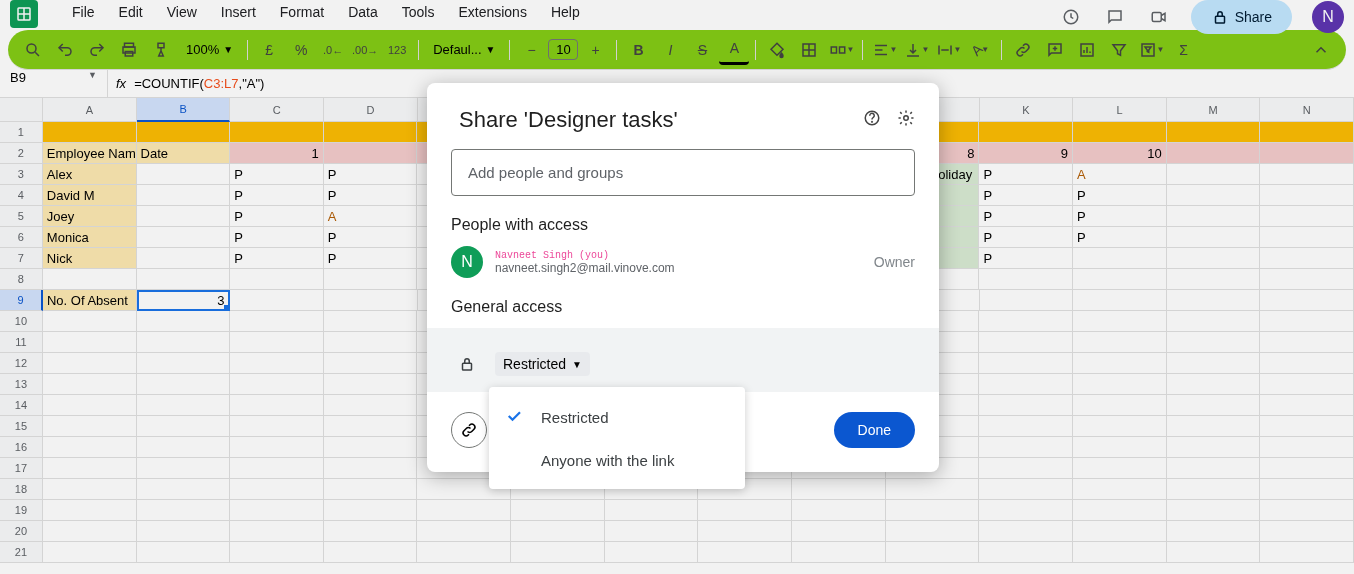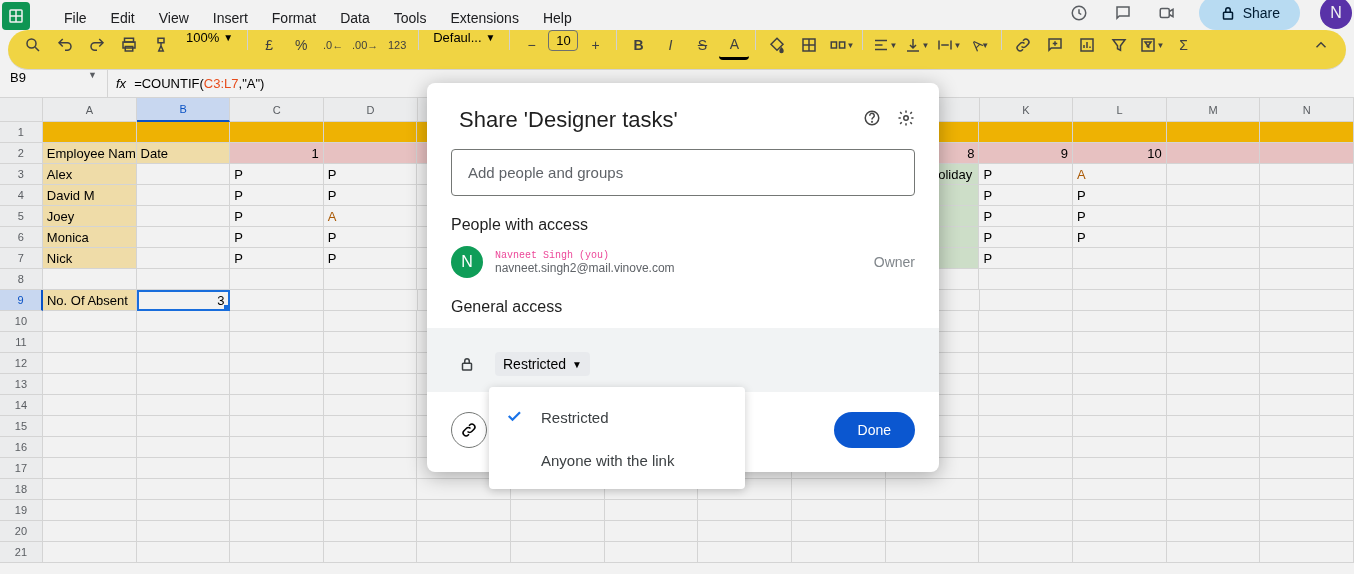--- a/index.html
+++ b/index.html
@@ -1,30 +1,30 @@
 <!DOCTYPE html>
 <html><head>
 <meta charset="utf-8">
 <style>
 * { margin: 0; padding: 0; box-sizing: border-box; font-family: Arial, sans-serif; }
 body { width: 1354px; height: 574px; overflow: hidden; background: #fff; position: relative; }
 .overlay { position: absolute; inset: 0; background: rgba(0,0,0,0.05); z-index: 50; pointer-events: none; }
 
 
-.topbar { height: 30px; display: flex; align-items: flex-end; padding: 0 2px; gap: 4px; }
+.topbar { height: 30px; display: flex; align-items: flex-start; padding: 0 10px; gap: 4px; }
 .logo { width: 28px; height: 28px; background: #0f9d58; border-radius: 4px; display: flex; align-items: center; justify-content: center; color: #fff; font-size: 10px; }
 .menu-bar { display: flex; gap: 4px; margin-left: 20px; }
 .menu-item { padding: 4px 10px; font-size: 14px; color: #202124; cursor: pointer; border-radius: 4px; }
 .topbar-right { margin-left: auto; display: flex; align-items: center; gap: 20px; }
 .icon-btn { width: 24px; height: 24px; display: flex; align-items: center; justify-content: center; color: #5f6368; cursor: pointer; }
 .share-btn { background: #c2e7ff; padding: 8px 20px; border-radius: 20px; font-size: 14px; display: flex; align-items: center; gap: 6px; color: #001d35; }
 .avatar-top { width: 32px; height: 32px; border-radius: 50%; background: #5e35b1; color: #fff; display: flex; align-items: center; justify-content: center; font-size: 16px; }
 
 
-.toolbar { height: 40px; display: flex; align-items: flex-start; padding: 0 10px; gap: 2px; border-bottom: 1px solid #e0e0e0; margin: 0 8px; border-radius: 24px; background: #fde047; }
+.toolbar { height: 40px; display: flex; align-items: center; padding: 0 10px; gap: 2px; border-bottom: 1px solid #e0e0e0; margin: 0 8px; border-radius: 24px; background: #84cc16; }
 .tool-btn { width: 30px; height: 30px; display: flex; align-items: center; justify-content: center; color: #444; cursor: pointer; border-radius: 4px; font-size: 14px; }
 .tool-sep { width: 1px; height: 20px; background: #ddd; margin: 0 4px; }
 .zoom { padding: 0 8px; font-size: 13px; display: flex; align-items: center; gap: 4px; }
 .font-sel { padding: 0 8px; font-size: 13px; display: flex; align-items: center; gap: 4px; min-width: 70px; }
 .font-size-box { border: 1px solid #747775; padding: 2px 6px; font-size: 13px; border-radius: 4px; width: 30px; text-align: center; }
 .collapse { margin-left: auto; }
 
 
 .formula-bar { height: 28px; display: flex; align-items: center; border-bottom: 1px solid #e0e0e0; }
 .cell-ref { width: 108px; padding: 0 10px; font-size: 13px; display: flex; align-items: flex-start; justify-content: space-between; border-right: 1px solid #e0e0e0; height: 100%; }

